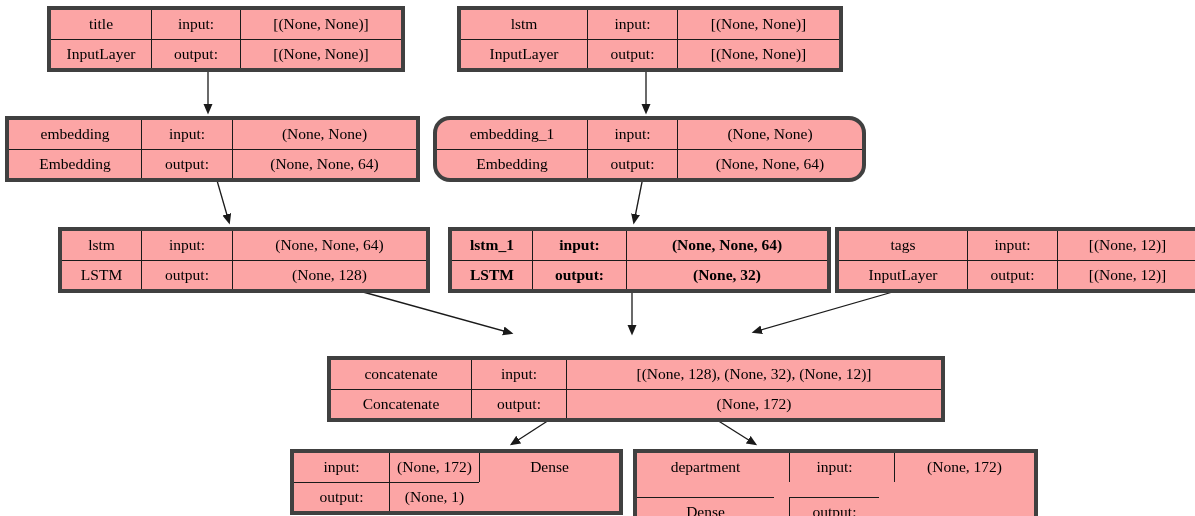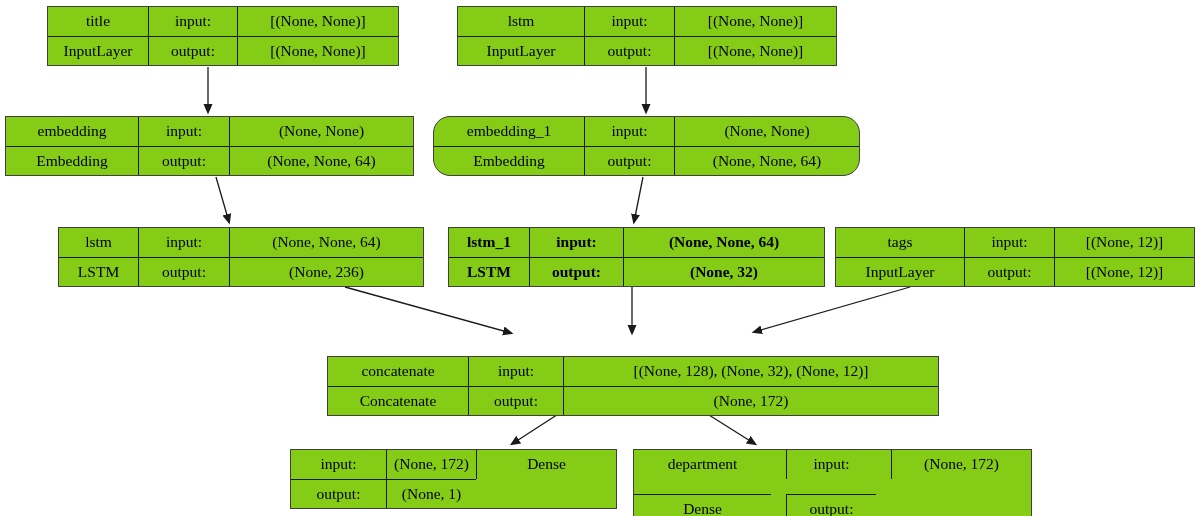--- a/index.html
+++ b/index.html
@@ -18,22 +18,22 @@
   .edges-layer {
     position: absolute;
     left: 0; top: 0;
     width: 1195px; height: 516px;
     pointer-events: none;
   }
   .node {
     position: absolute;
     display: grid;
     grid-template-rows: 29px 29px;
-    border: 1px solid #404040;
-    background: #84cc16;
+    border: 4px solid #404040;
+    background: #fca5a5;
   }
   .cell {
     font-size: 15.5px;
     line-height: 28px;
     text-align: center;
     white-space: nowrap;
     padding: 0 4px;
     border-left: 1px solid #1a1a1a;
     border-top: 1px solid #1a1a1a;
     overflow: hidden;
@@ -98,21 +98,21 @@
     <div class="cell">output:</div>
     <div class="cell">(None, None, 64)</div>
   </div>
 
   <div class="node" style="left:58px; top:227px; grid-template-columns:79px 91px 194px;">
     <div class="cell">lstm</div>
     <div class="cell">input:</div>
     <div class="cell">(None, None, 64)</div>
     <div class="cell">LSTM</div>
     <div class="cell">output:</div>
-    <div class="cell">(None, 236)</div>
+    <div class="cell">(None, 128)</div>
   </div>
 
   <div class="node" style="left:448px; top:227px; grid-template-columns:80px 94px 201px;font-weight:bold;">
     <div class="cell">lstm_1</div>
     <div class="cell">input:</div>
     <div class="cell">(None, None, 64)</div>
     <div class="cell">LSTM</div>
     <div class="cell">output:</div>
     <div class="cell">(None, 32)</div>
   </div>

